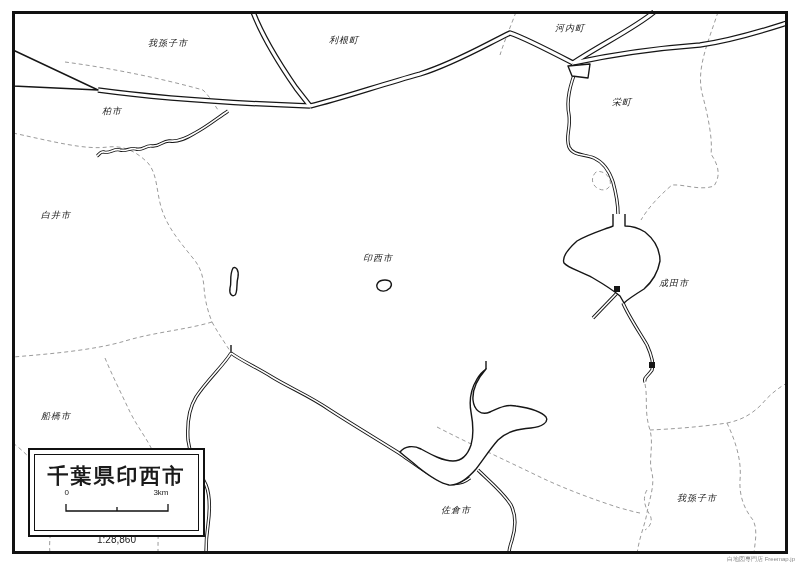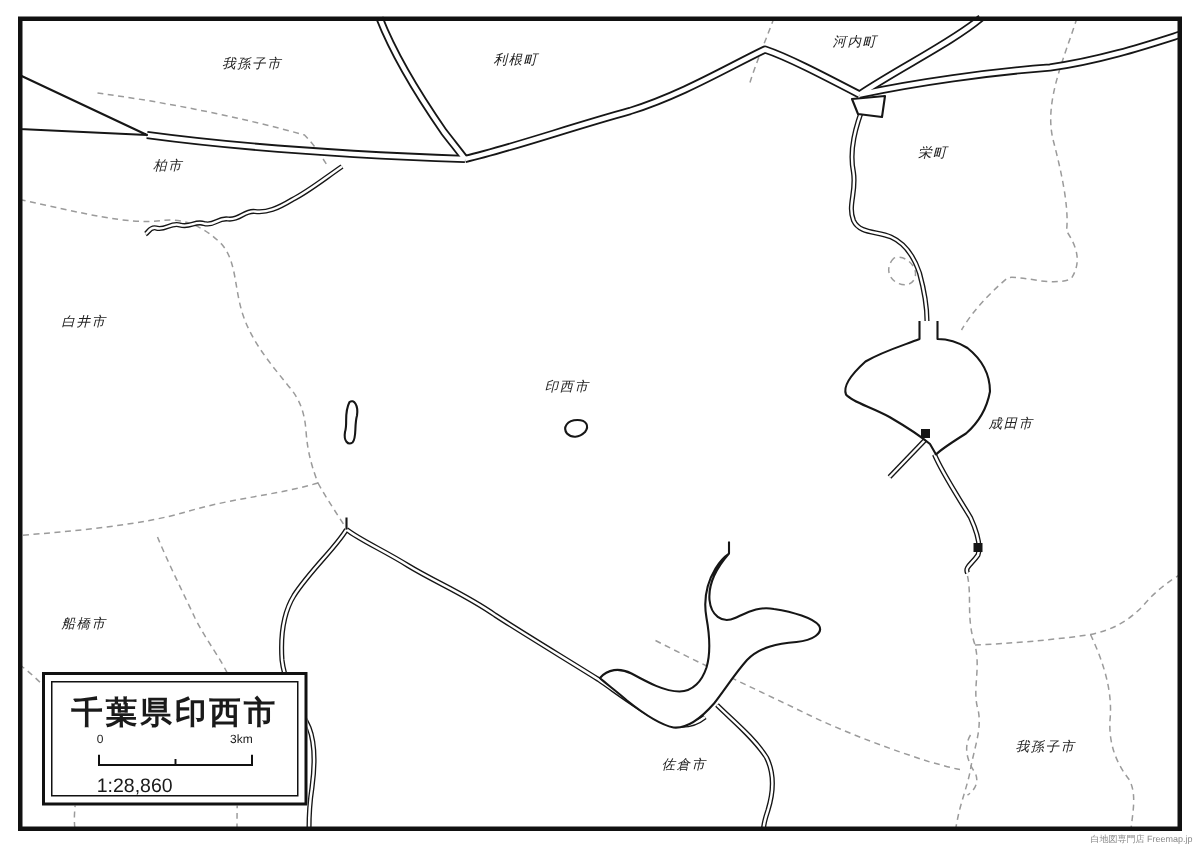--- a/index.html
+++ b/index.html
@@ -27,21 +27,21 @@
   }
   #titlebox .inner{
     position:absolute;left:4px;top:4px;right:4px;bottom:4px;border:1.5px solid #111;
     display:flex;flex-direction:column;align-items:center;
   }
   #titlebox .map-title{
     margin:10px 0 0 0;font-size:21px;font-weight:bold;letter-spacing:2px;line-height:1;
   }
   .scalewrap{width:104px;margin-top:3px;}
   .scale-ends{display:flex;justify-content:space-between;font-size:8px;line-height:1;margin-bottom:1px;}
-  .scale-ratio{text-align:left;font-size:13px;margin-top:1px;line-height:1;}
+  .scale-ratio{text-align:center;font-size:10px;margin-top:19px;line-height:1;}
   #credit{
     position:absolute;right:5px;top:555px;font-size:6px;color:#888;letter-spacing:0;
   }
 </style>
 </head>
 <body>
 
 <div id="page">
 
   <svg id="mapsvg" width="800" height="565" viewBox="0 0 800 565">

